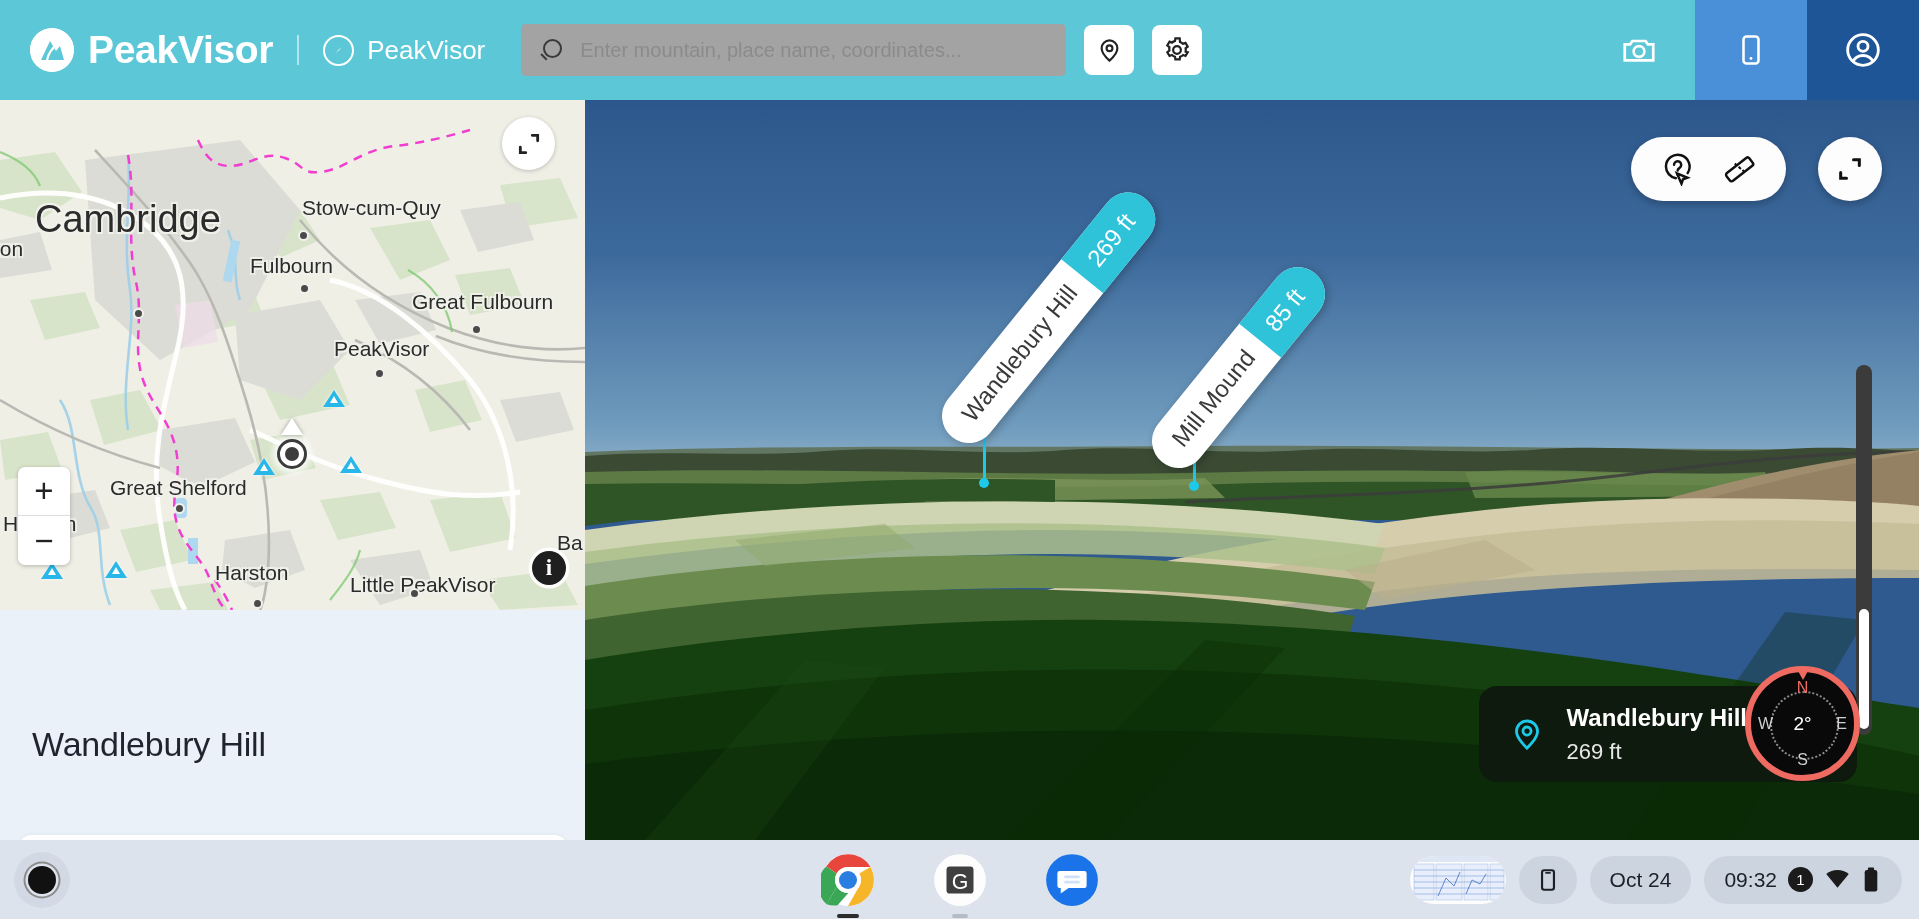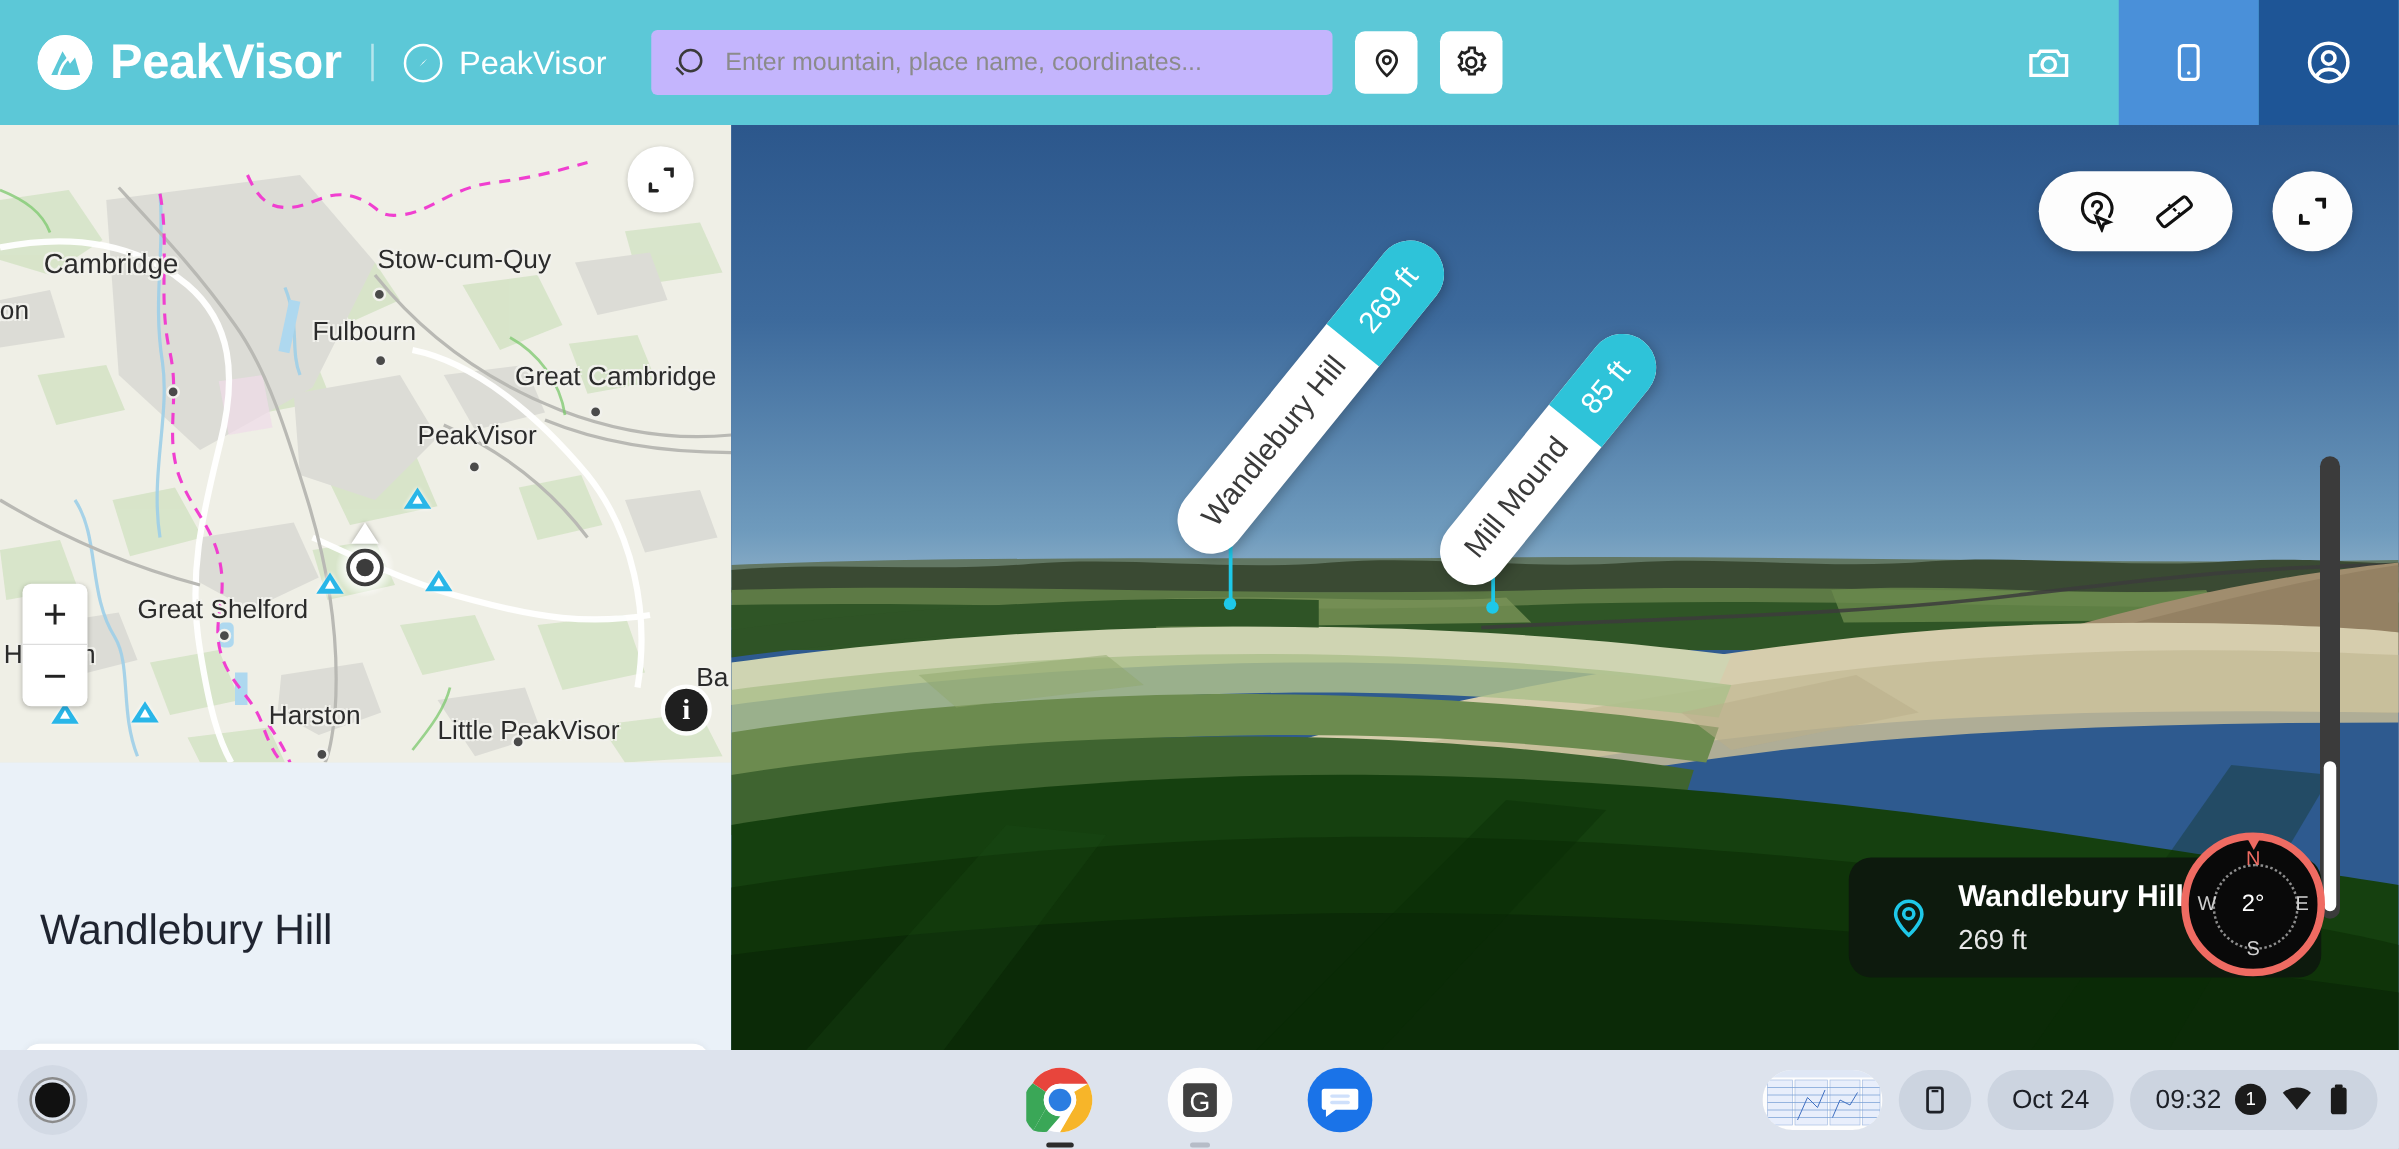--- a/index.html
+++ b/index.html
@@ -30,21 +30,21 @@
     position:relative; flex:0 0 auto;
   }
   .explorer-ico::after{
     content:""; position:absolute; left:50%; top:50%;
     width:13px; height:13px; margin:-6.5px 0 0 -6.5px;
     background:#fff; clip-path:polygon(74% 26%, 52% 52%, 26% 74%, 48% 48%);
   }
   .explorer-label { color:#fff; font-size:26px; margin-left:13px; font-weight:400;}
 
   #searchbox {
-    margin-left:36px; width:545px; height:52px; background:#c4b5fd;
+    margin-left:36px; width:545px; height:52px; background:#a3a3a3;
     border-radius:5px; display:flex; align-items:center; padding-left:20px;
   }
   #searchbox .mag {
     width:22px; height:22px; flex:0 0 auto; position:relative;
   }
   #searchbox .mag::before{
     content:""; position:absolute; left:2px; top:0; width:15px;height:15px;
     border:2.2px solid #3a3a3a; border-radius:50%;
   }
   #searchbox .mag::after{
@@ -392,24 +392,24 @@
         <path d="M215 480 C222 490, 228 500, 232 510"></path>
       </g>
       <g stroke="#7cc86e" stroke-width="2.2" fill="none" opacity=".75">
         <path d="M408 170 C430 182, 448 205, 452 232"></path>
         <path d="M330 500 C346 480, 356 466, 360 450"></path>
         <path d="M0 52 C20 60, 34 70, 40 86"></path>
       </g>
     </svg>
 
     
-    <div class="map-label" style="left:35px;top:98px;font-size:22px;">Cambridge</div>
+    <div class="map-label" style="left:35px;top:98px;font-size:38px;">Cambridge</div>
     <div class="map-label" style="left:302px;top:96px;font-size:21px;">Stow-cum-Quy</div>
     <div class="map-label" style="left:250px;top:154px;font-size:21px;">Fulbourn</div>
-    <div class="map-label" style="left:412px;top:190px;font-size:21px;">Great Cambridge</div>
+    <div class="map-label" style="left:412px;top:190px;font-size:21px;">Great Fulbourn</div>
     <div class="map-label" style="left:334px;top:237px;font-size:21px;">PeakVisor</div>
     <div class="map-label" style="left:-6px;top:137px;font-size:21px;">ton</div>
     <div class="map-label" style="left:110px;top:376px;font-size:21px;">Great Shelford</div>
     <div class="map-label" style="left:3px;top:412px;font-size:21px;">Harston</div>
     <div class="map-label" style="left:215px;top:461px;font-size:21px;">Harston</div>
     <div class="map-label" style="left:350px;top:473px;font-size:21px;">Little PeakVisor</div>
     
     
     <div class="map-label" style="left:557px;top:431px;font-size:21px;">Ba</div>
     

